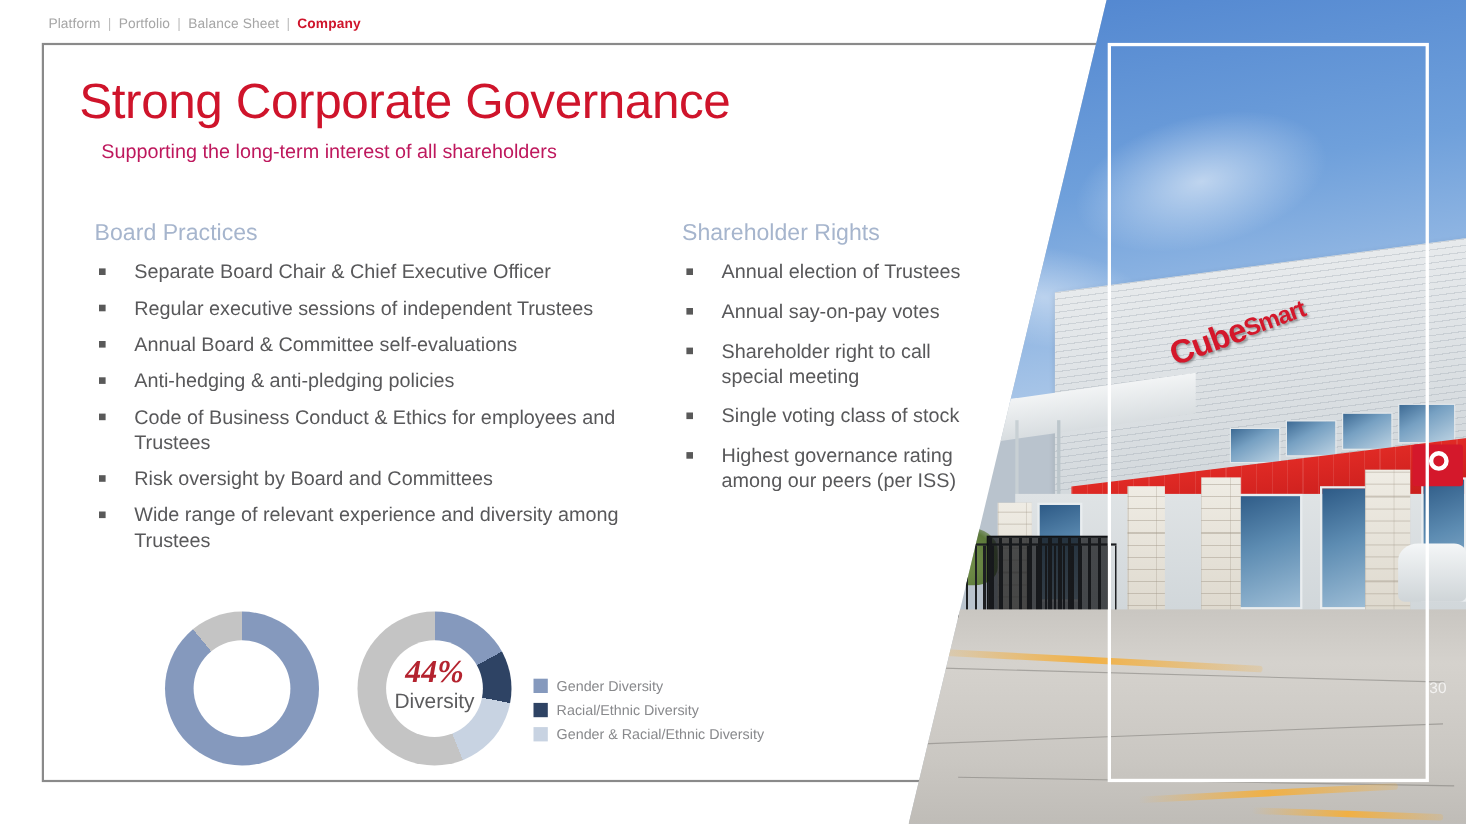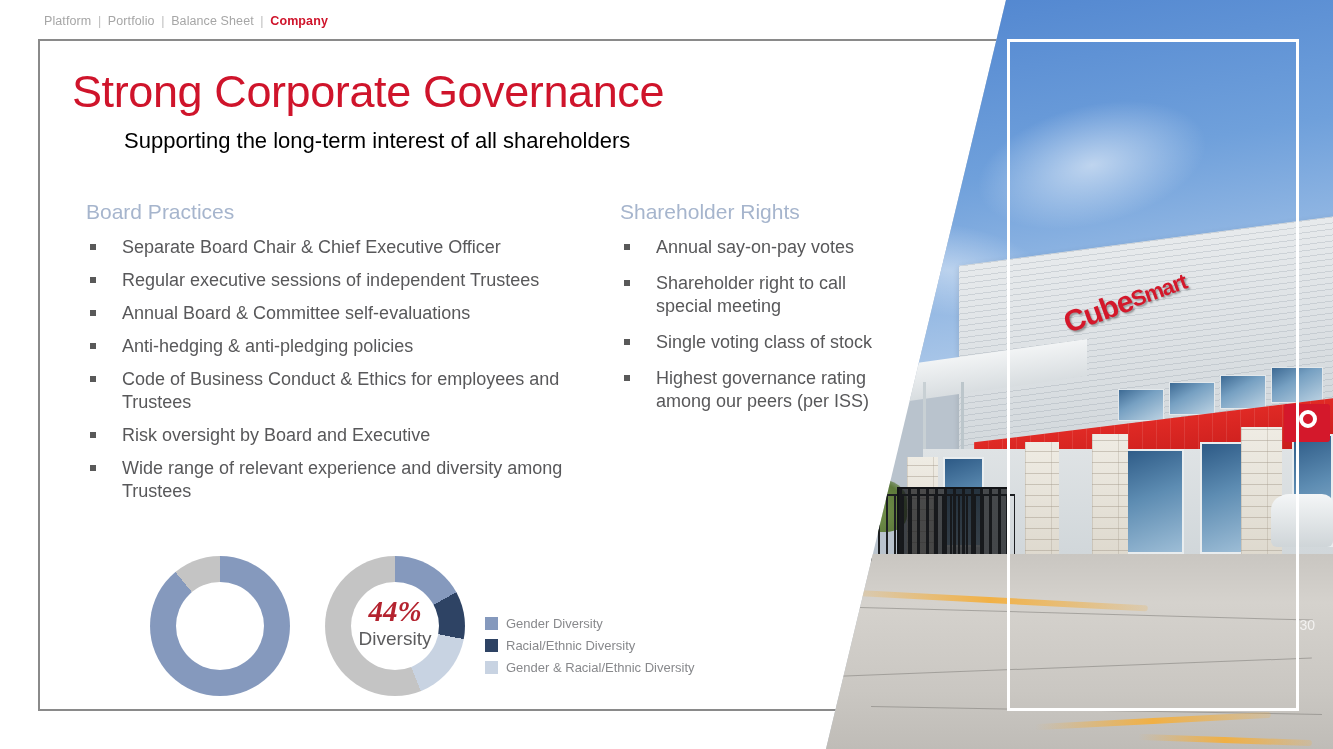--- a/index.html
+++ b/index.html
@@ -197,25 +197,24 @@
   #title {
     position: absolute; left: 72px; top: 66px;
     font-size: 45px; font-weight: normal;
     color: #cf142b;
     letter-spacing: -.4px;
     white-space: nowrap;
     z-index: 10;
   }
   #subtitle {
     position: absolute; left: 92px; top: 128px;
-    font-size: 22px;
-    color: #000000;
+    font-size: 18px;
+    color: #be185d;
     white-space: nowrap;
     z-index: 10;
-    margin-left: 32px;
   }
 
   
   .col { position: absolute; z-index: 10; }
   #col-left  { left: 86px;  top: 200px; width: 510px; }
   #col-right { left: 620px; top: 200px; width: 260px; }
 
   .col-heading {
     font-size: 21px;
     color: #a6b5cd;
@@ -380,28 +379,29 @@
   <div id="subtitle">Supporting the long-term interest of all shareholders</div>
 
   <div class="col" id="col-left">
     <div class="col-heading">Board Practices</div>
     <ul class="bullets">
       <li>Separate Board Chair &amp; Chief Executive Officer</li>
       <li>Regular executive sessions of independent Trustees</li>
       <li>Annual Board &amp; Committee self-evaluations</li>
       <li>Anti-hedging &amp; anti-pledging policies</li>
       <li>Code of Business Conduct &amp; Ethics for employees and Trustees</li>
-      <li>Risk oversight by Board and Executive</li>
+      <li>Risk oversight by Board and Committees</li>
       <li>Wide range of relevant experience and diversity among Trustees</li>
     </ul>
   </div>
 
   <div class="col" id="col-right">
     <div class="col-heading">Shareholder Rights</div>
     <ul class="bullets">
+      <li>Annual election of Trustees</li>
       <li>Annual say-on-pay votes</li>
       <li>Shareholder right to call special meeting</li>
       <li>Single voting class of stock</li>
       <li>Highest governance rating among our peers (per ISS)</li>
     </ul>
   </div>
 
   <div id="donuts">
     <div class="donut-wrap" style="left:0; top:0;">
       <div class="donut" id="donut-independent" style="background: conic-gradient(rgb(133, 153, 189) 0deg, rgb(133, 153, 189) 320.4deg, rgb(196, 196, 196) 320.4deg, rgb(196, 196, 196) 360deg);"></div>

